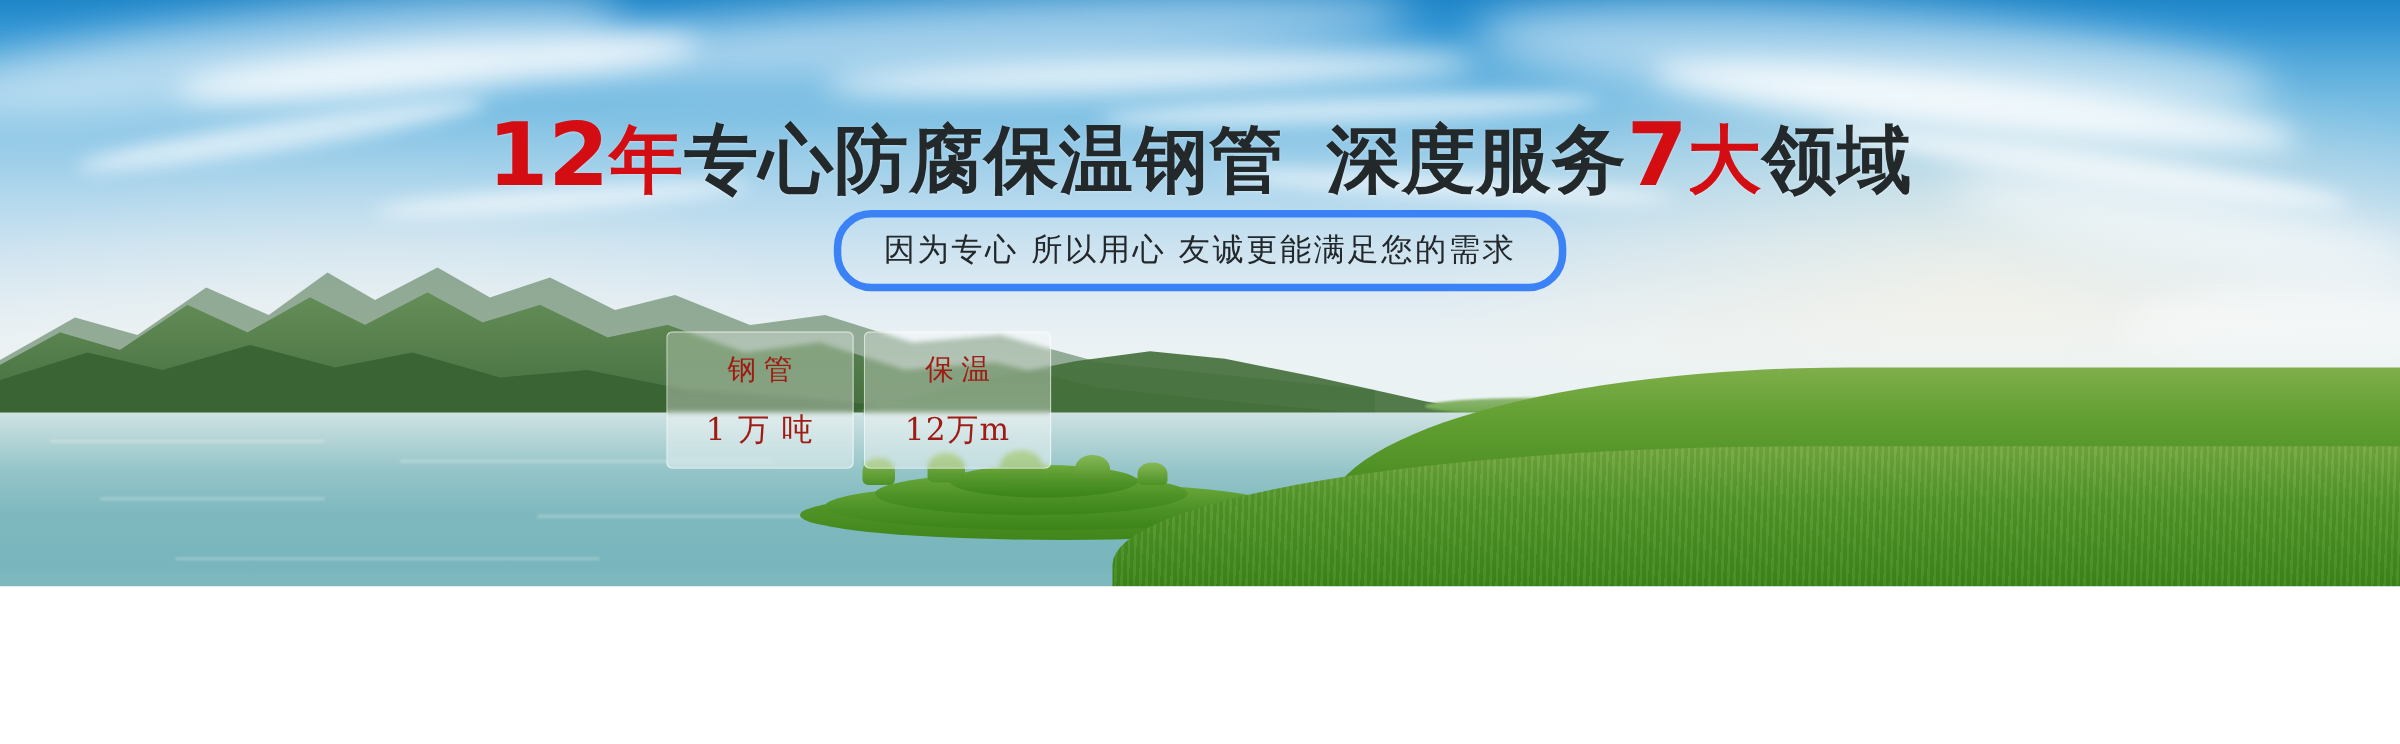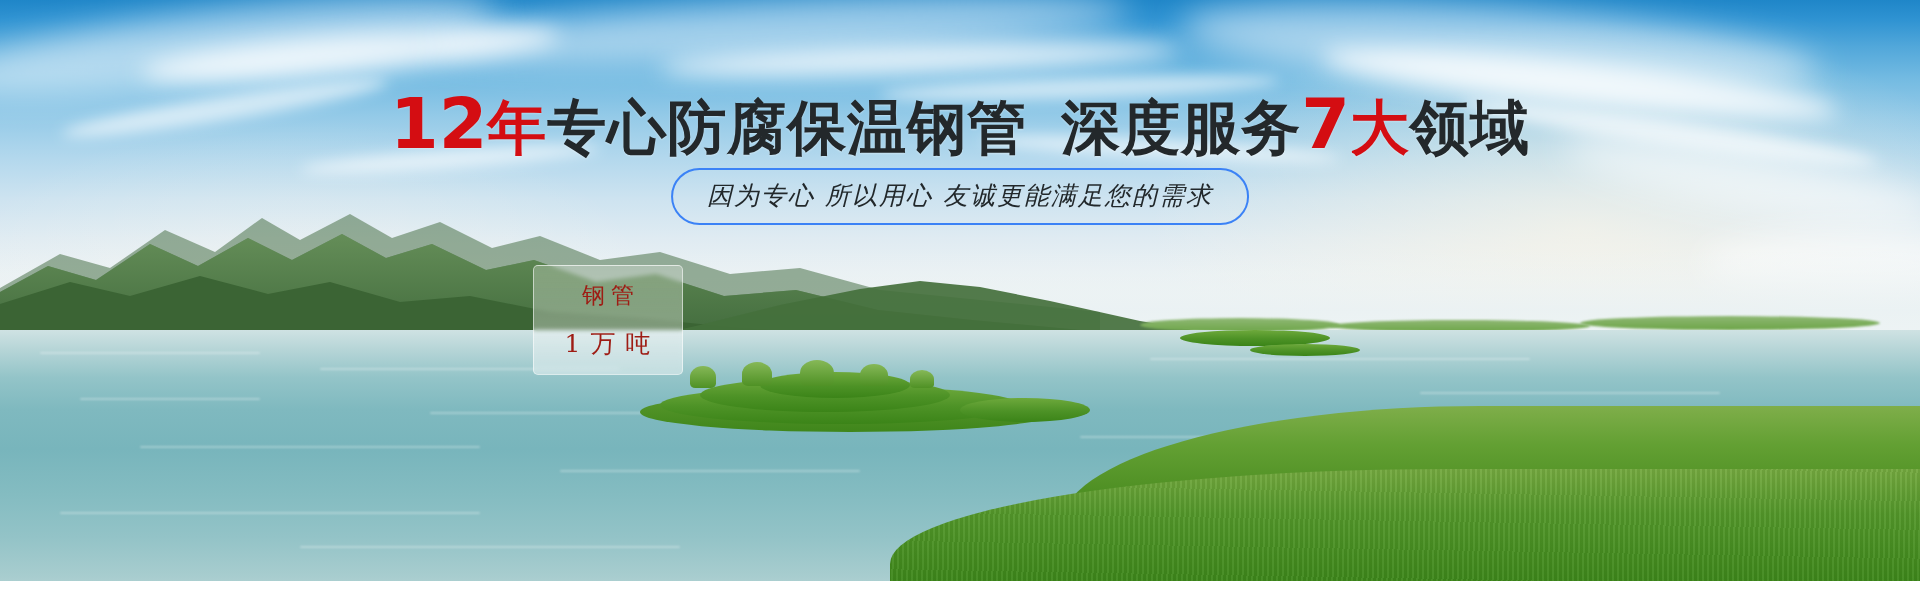--- a/index.html
+++ b/index.html
@@ -1,20 +1,20 @@
 <!DOCTYPE html>
 <html><head>
 <meta charset="utf-8">
 <title>Banner</title>
 <style>
   * { margin:0; padding:0; box-sizing:border-box; }
   html,body { width:1920px; height:595px; overflow:hidden; background:#fff; }
   body { font-family:"DejaVu Sans","Liberation Sans",sans-serif; }
 
-  .banner { position:relative; width:1920px; height:581px; overflow:hidden; }
+  .banner { position:relative; width:1920px; height:469px; overflow:hidden; }
 
   
   .sky {
     position:absolute; left:0; top:0; width:1920px; height:330px;
     background:
       linear-gradient(to bottom,
         #1f86c8 0%, #2f93d2 6%, #51a7da 14%, #74bbe2 24%,
         #96cbe8 36%, #b3d8ed 48%, #cde3f0 60%, #dfebf2 72%,
         #ecf2f4 84%, #f4f7f6 95%, #f7f9f7 100%);
   }
@@ -99,24 +99,24 @@
     font-family:"DejaVu Sans","Liberation Sans",sans-serif;
   }
   .headline .blk { color:#23282b; text-shadow:0 1px 2px rgba(255,255,255,.35); }
   .headline .red { color:#d40d12; text-shadow:0 1px 2px rgba(255,255,255,.30); }
   .headline .num { font-size:70px; letter-spacing:0; }
   .headline .gap { display:inline-block; width:34px; }
 
   
   .pill {
     position:absolute; left:50%; transform:translateX(-50%); top:168px;
-    border:2px solid #3b82f6; border-radius:30px;
+    border:6px solid #3b82f6; border-radius:30px;
     padding:9px 34px 11px;
     font-size:25px; color:#22282b; letter-spacing:2px;
-    background:transparent; white-space:nowrap;font-style:italic;
+    background:transparent; white-space:nowrap;
   }
 
   
   .cards {
     position:absolute; left:533px; top:265px;
     display:flex; gap:8px;
   }
   .card {
     width:150px; height:110px;
     background:linear-gradient(to bottom, rgba(255,255,255,.26), rgba(255,255,255,.42));
@@ -252,16 +252,20 @@
   <div class="pill">因为专心 所以用心  友诚更能满足您的需求</div>
 
   <div class="cards">
 
     <div class="card">
       <div class="label">钢管</div>
       <div class="value"><span>1 万 吨</span><sup></sup></div>
     </div>
 
 
+    <div class="card">
+      <div class="label">保温</div>
+      <div class="value"><span>12万m</span><sup></sup></div>
+    </div>
 
   </div>
 
 </div>
 
 </body></html>

